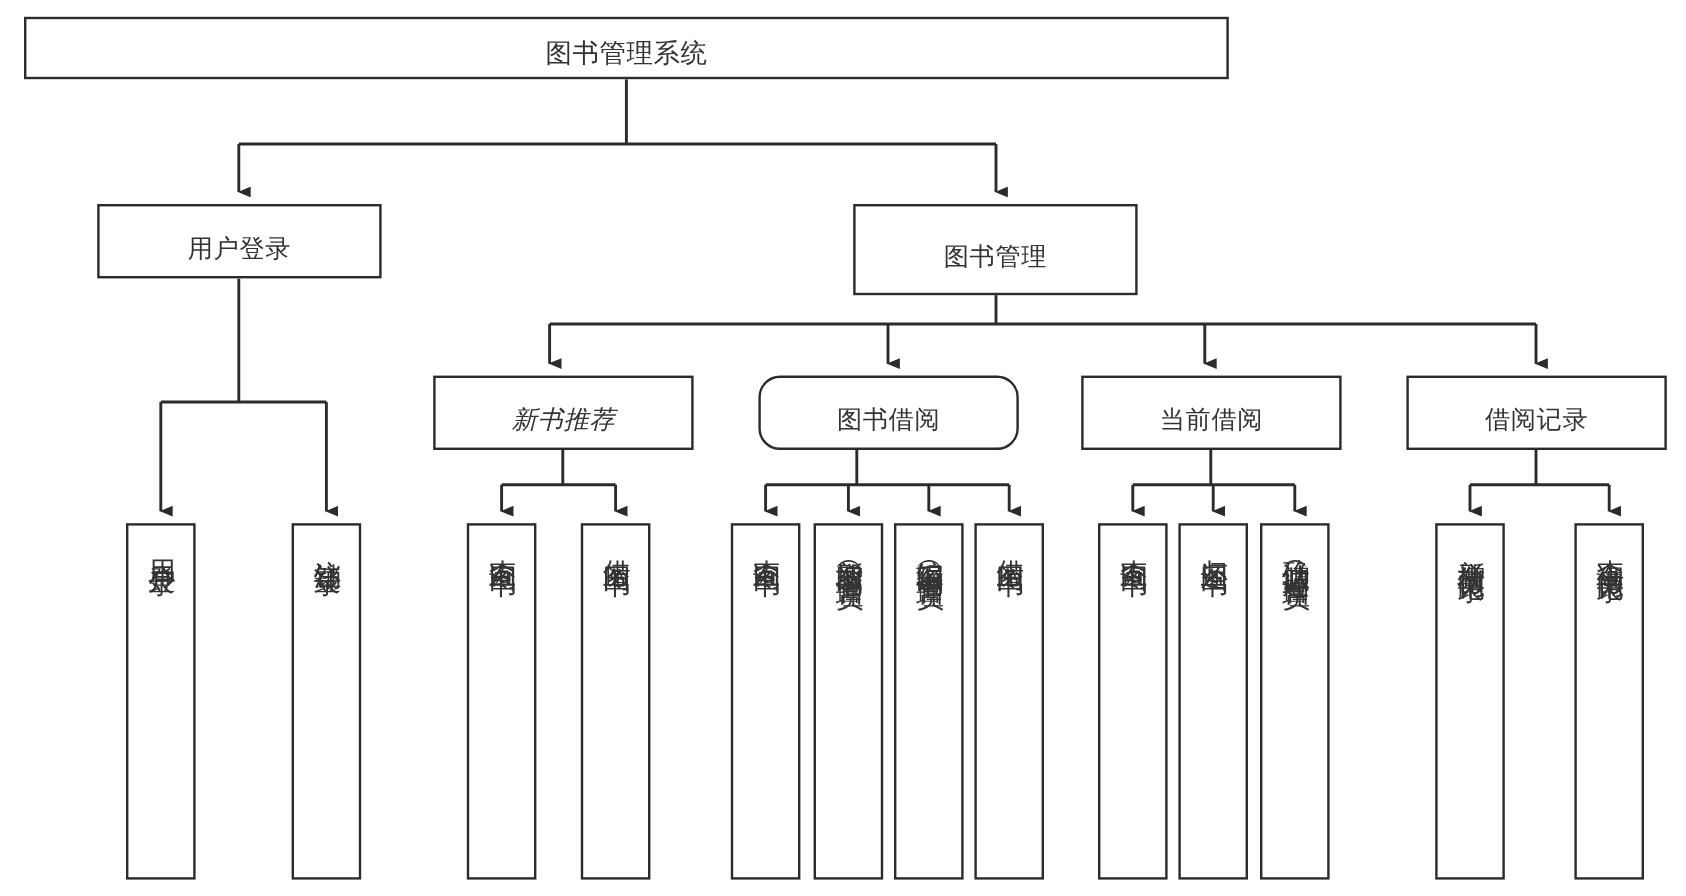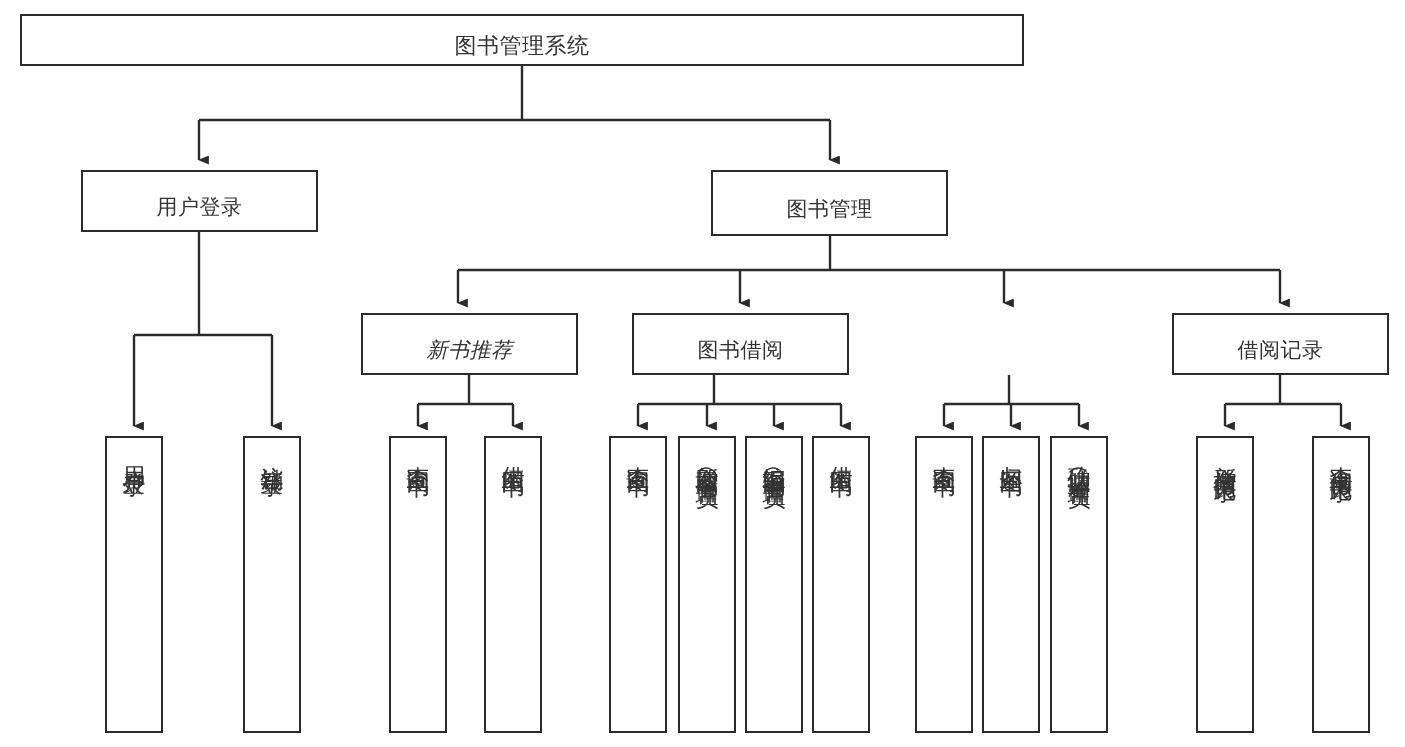--- a/index.html
+++ b/index.html
@@ -133,29 +133,32 @@
     </g>
   </svg>
 
   <div class="node horiz root" style="left:20px; top:14px; width:1004px; height:52px;">
     <span class="label">图书管理系统</span>
   </div>
 
   <div class="node horiz" style="left:81px; top:170px; width:237px; height:62px;">
     <span class="label">用户登录</span>
   </div>
-  <div class="node horiz" style="left:711px; top:170px; width:237px; height:66px;align-items:center;">
+  <div class="node horiz" style="left:711px; top:170px; width:237px; height:76px;align-items:center;">
     <span class="label">图书管理</span>
   </div>
 
   <div class="node horiz" style="left:361px; top:313px; width:217px; height:62px;font-style:italic;">
     <span class="label">新书推荐</span>
   </div>
-  <div class="node horiz" style="left:632px; top:313px; width:217px; height:62px;">
+  <div class="node horiz" style="left:632px; top:313px; width:217px; height:62px;border-radius:18px;">
     <span class="label">图书借阅</span>
+  </div>
+  <div class="node horiz" style="left:901px; top:313px; width:217px; height:62px;">
+    <span class="label">当前借阅</span>
   </div>
   <div class="node horiz" style="left:1172px; top:313px; width:217px; height:62px;">
     <span class="label">借阅记录</span>
   </div>
 
   <div class="node vert" style="left:105px; top:436px; width:58px; height:297px;">
     <span class="label">用户登录</span>
   </div>
   <div class="node vert" style="left:243px; top:436px; width:58px; height:297px;">
     <span class="label">注销登录</span>

